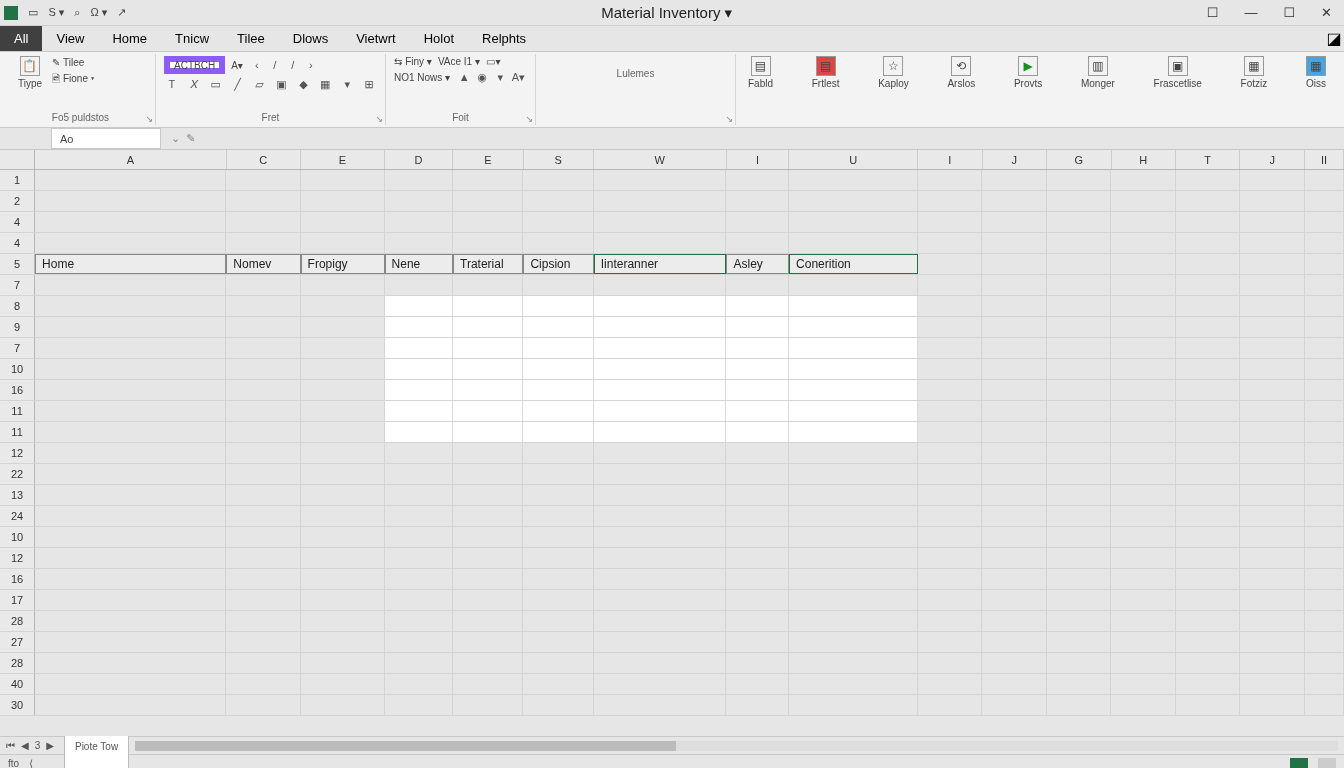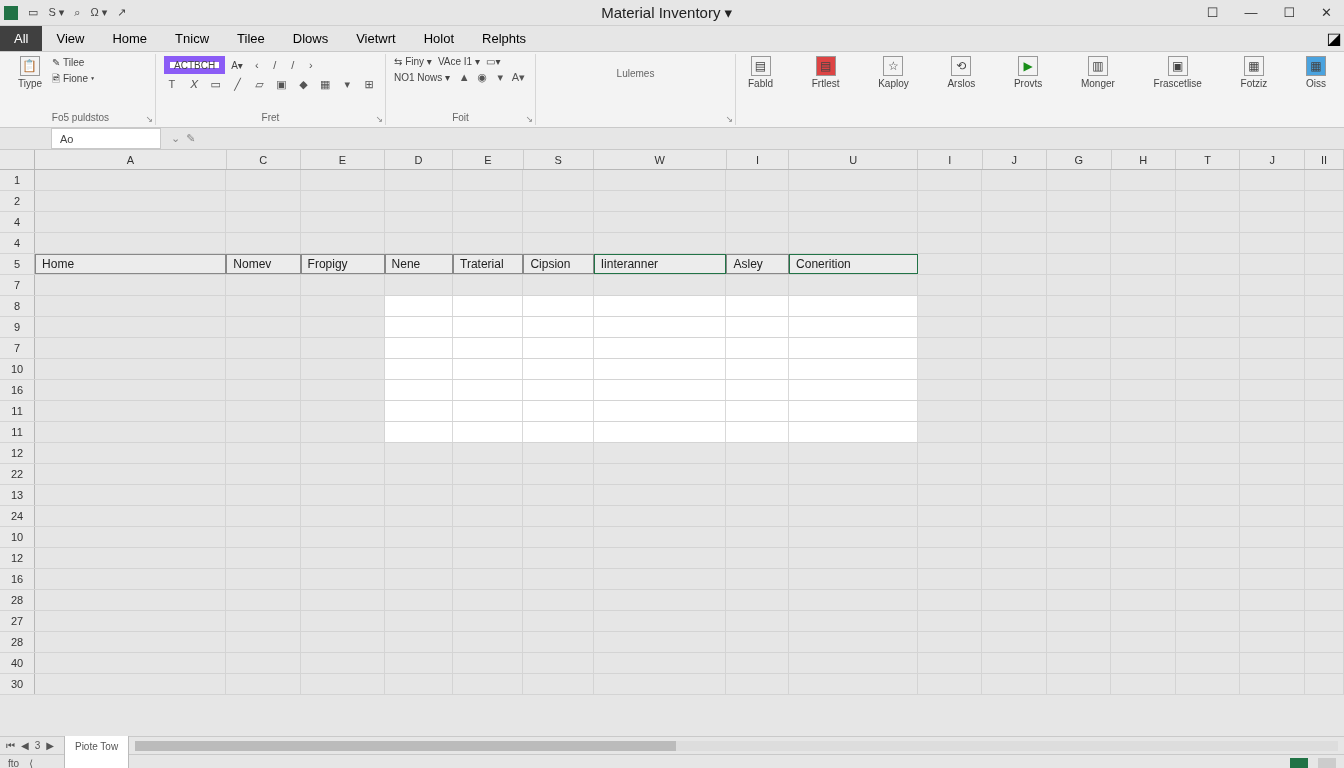--- a/index.html
+++ b/index.html
@@ -636,20 +636,39 @@
         <div class="cell cw-I"></div>
         <div class="cell cw-J"></div>
         <div class="cell cw-K"></div>
         <div class="cell cw-L"></div>
         <div class="cell cw-M"></div>
         <div class="cell cw-N"></div>
         <div class="cell cw-O"></div>
         <div class="cell cw-P"></div>
       </div>
       <div class="gridrow">
+        <div class="rh">17</div>
+        <div class="cell cw-A"></div>
+        <div class="cell cw-B"></div>
+        <div class="cell cw-C"></div>
+        <div class="cell cw-D"></div>
+        <div class="cell cw-E"></div>
+        <div class="cell cw-F"></div>
+        <div class="cell cw-G"></div>
+        <div class="cell cw-H"></div>
+        <div class="cell cw-I"></div>
+        <div class="cell cw-J"></div>
+        <div class="cell cw-K"></div>
+        <div class="cell cw-L"></div>
+        <div class="cell cw-M"></div>
+        <div class="cell cw-N"></div>
+        <div class="cell cw-O"></div>
+        <div class="cell cw-P"></div>
+      </div>
+      <div class="gridrow">
         <div class="rh">28</div>
         <div class="cell cw-A"></div>
         <div class="cell cw-B"></div>
         <div class="cell cw-C"></div>
         <div class="cell cw-D"></div>
         <div class="cell cw-E"></div>
         <div class="cell cw-F"></div>
         <div class="cell cw-G"></div>
         <div class="cell cw-H"></div>
         <div class="cell cw-I"></div>

